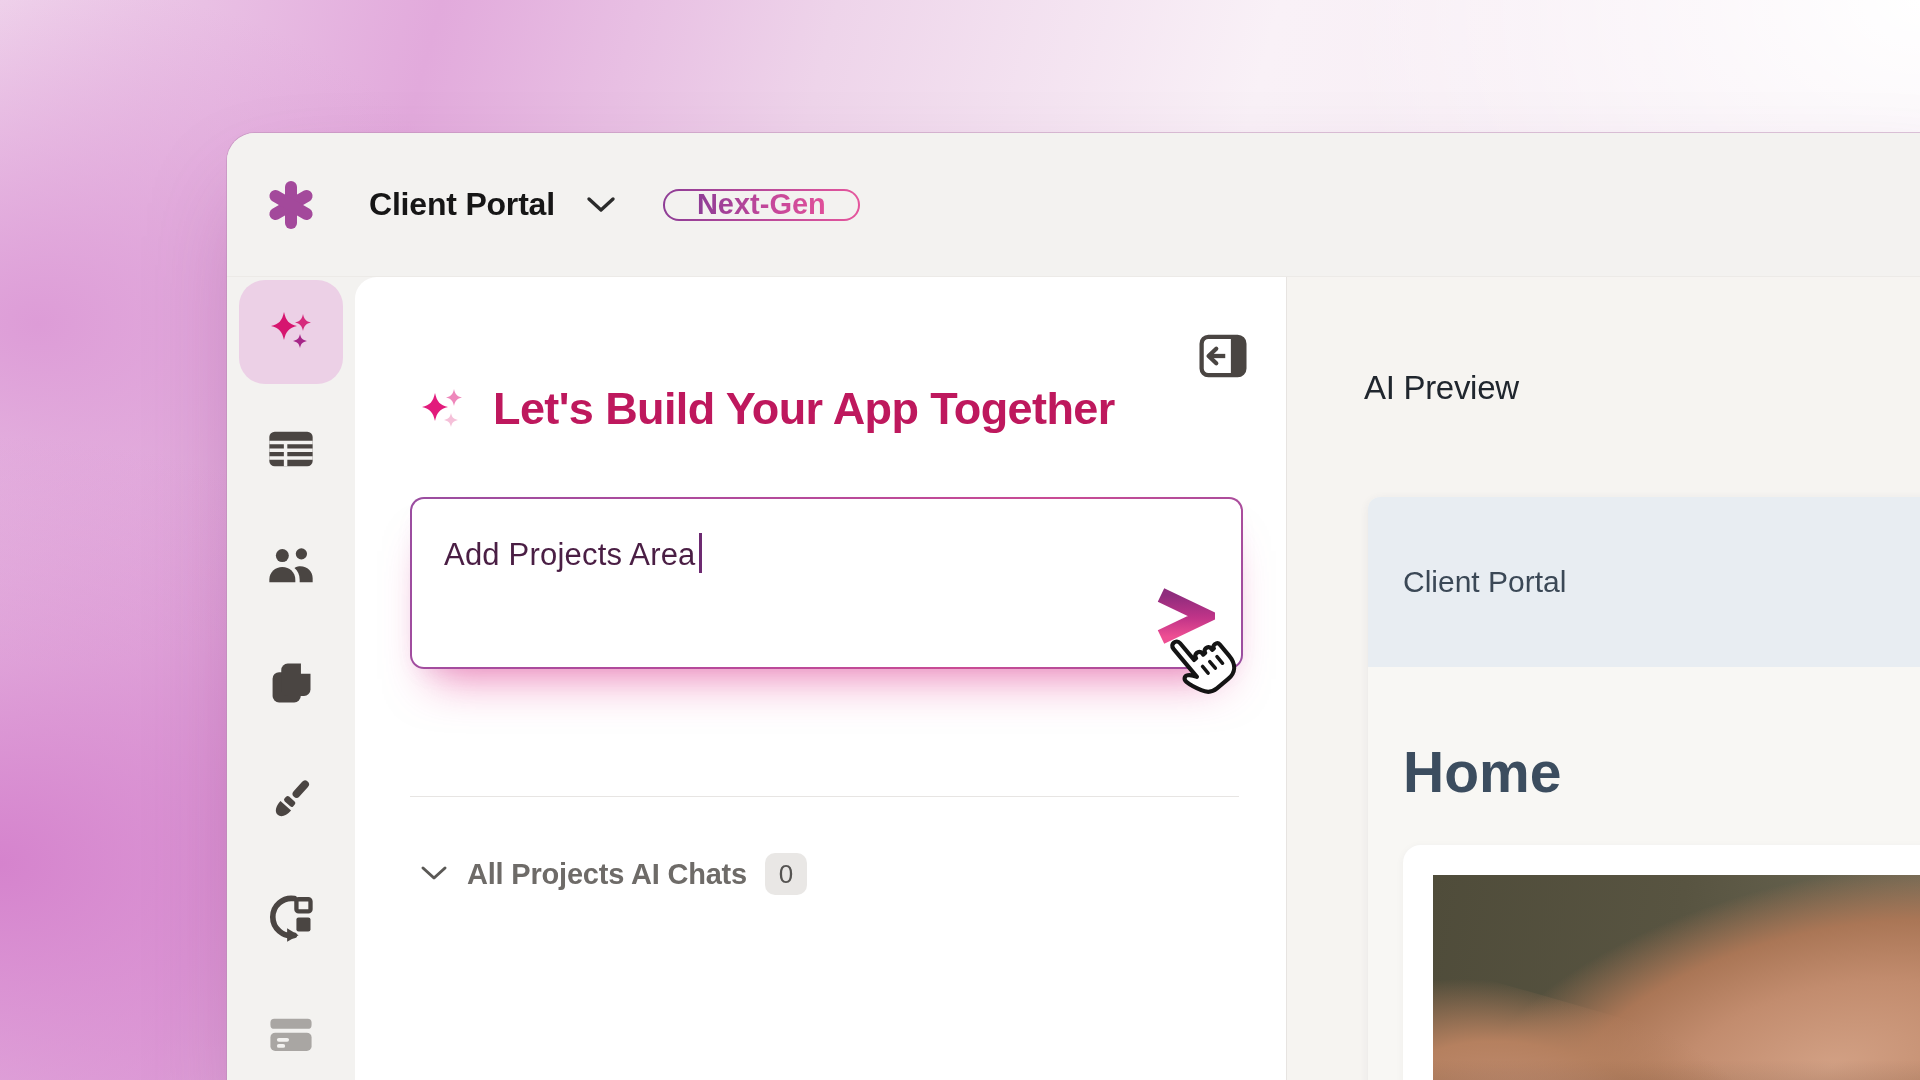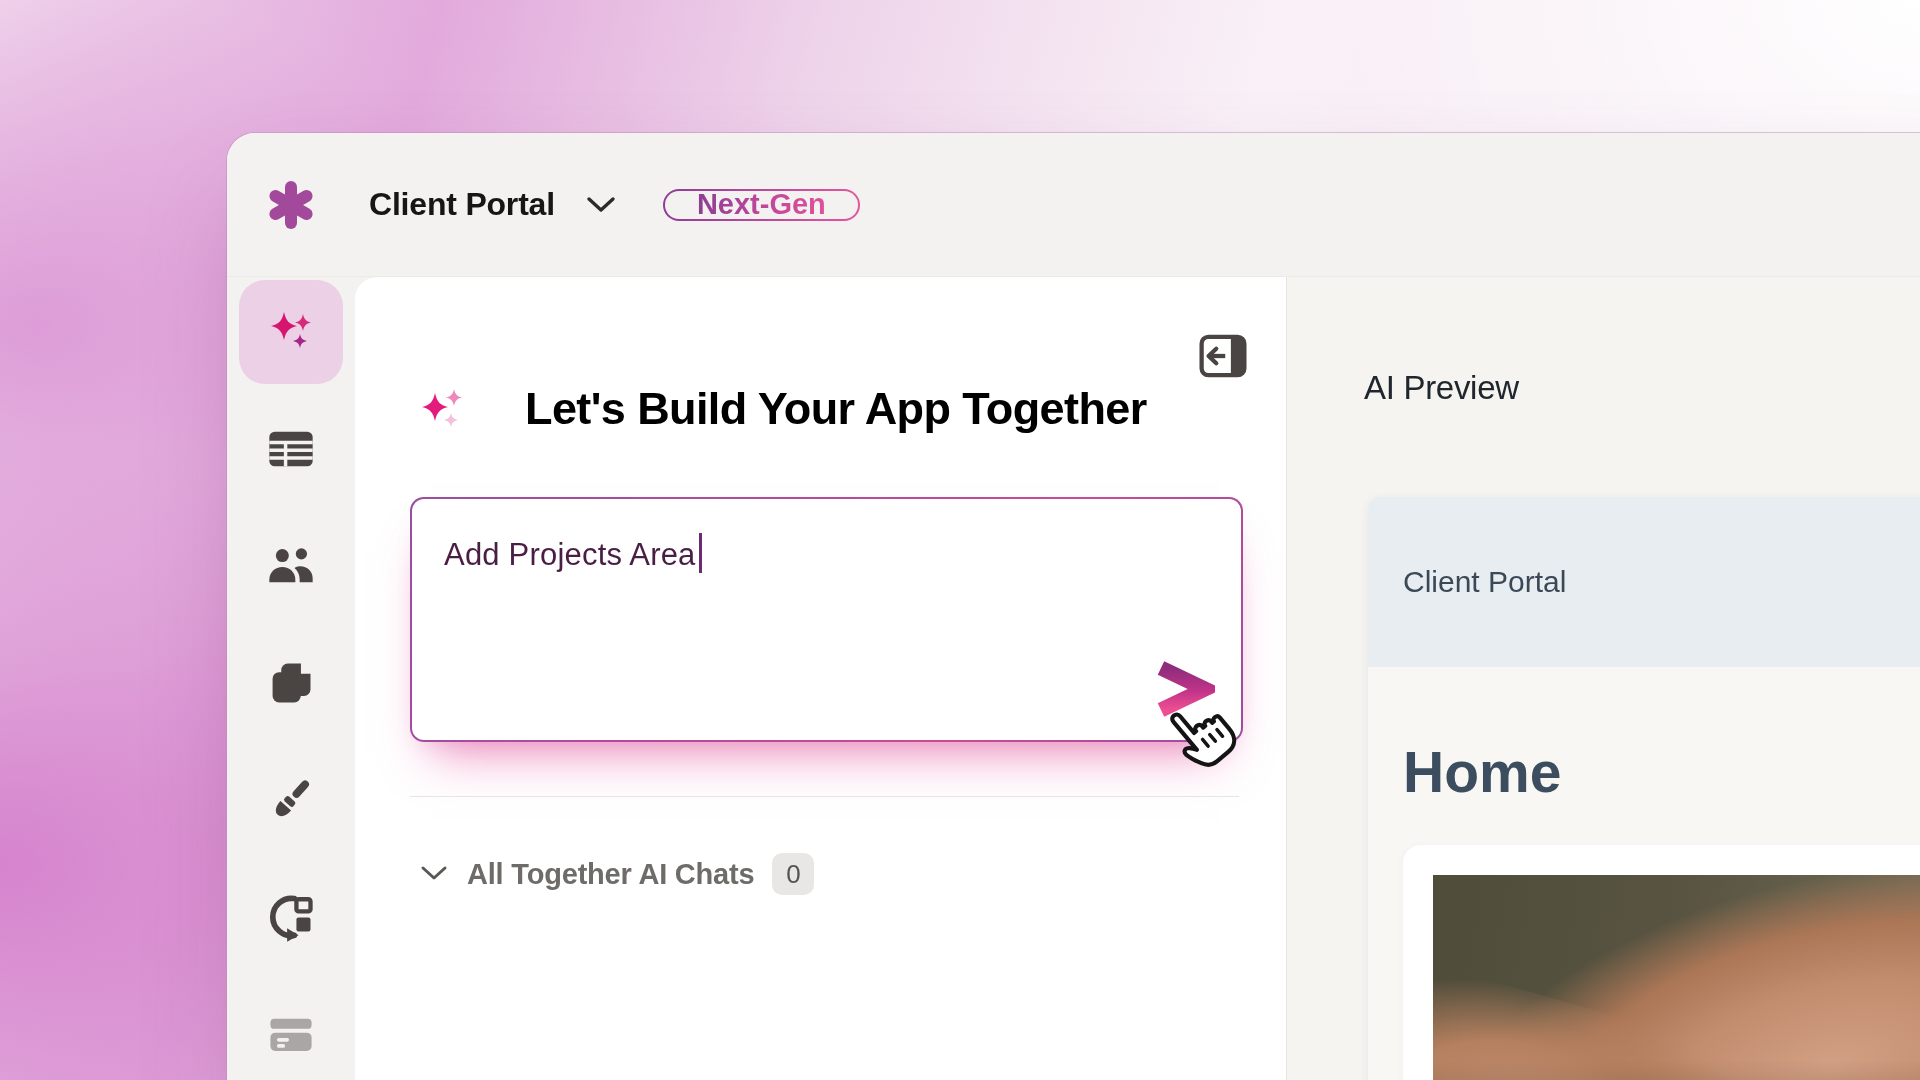--- a/index.html
+++ b/index.html
@@ -57,25 +57,25 @@
   .ink-light { color:#a9a6a3; }
 
   
   .chat-panel {
     position:relative; width:931px; flex:0 0 auto; background:#ffffff;
     border-radius:22px 0 0 0;
   }
   .collapse-btn { position:absolute; top:52px; right:36px; width:54px; height:54px; cursor:pointer;
     display:flex; align-items:center; justify-content:center; }
   .chat-head { position:absolute; top:106px; left:62px; display:flex; align-items:center; gap:24px; }
-  .chat-head h1 { font-size:45px; font-weight:700; color:#000000; letter-spacing:-0.6px;margin-left:32px; }
+  .chat-head h1 { font-size:45px; font-weight:700; color:#be185d; letter-spacing:-0.6px; }
   .head-sparkles { width:52px; height:52px; }
 
   .prompt-box {
-    position:absolute; top:220px; left:55px; width:833px; height:245px;
+    position:absolute; top:220px; left:55px; width:833px; height:172px;
     border:2px solid transparent; border-radius:14px;
     background:linear-gradient(#ffffff,#ffffff) padding-box,
                linear-gradient(120deg,#9a4da0 0%, #b8499a 45%, #c94b94 70%, #9a4da0 100%) border-box;
     box-shadow:0 32px 46px -22px rgba(226,48,137,.55), 0 10px 24px -14px rgba(160,60,150,.22);
     padding:34px 32px; cursor:text;
   }
   .prompt-text { font-size:31px; color:#4a1e44; letter-spacing:0.2px; }
   .caret {
     display:inline-block; width:3px; height:40px; background:#6d2a71;
     vertical-align:-8px; margin-left:3px; animation:blink 1.1s steps(1) infinite;
@@ -270,21 +270,21 @@
           </g>
         </svg>
       </div>
 
       <div class="divider"></div>
 
       <div class="chats-row">
         <svg width="30" height="20" viewBox="0 0 30 20">
           <polyline points="4,4 15,14 26,4" fill="none" stroke="#5a5855" stroke-width="3" stroke-linecap="round" stroke-linejoin="round"></polyline>
         </svg>
-        <span class="chats-label">All Together AI Chats</span>
+        <span class="chats-label">All Projects AI Chats</span>
         <span class="chats-count">0</span>
       </div>
     </div>
 
     <div class="preview-panel">
       <div class="preview-title">AI Preview</div>
 
       <div class="preview-card">
         <div class="preview-band">
           <span>Client Portal</span>

